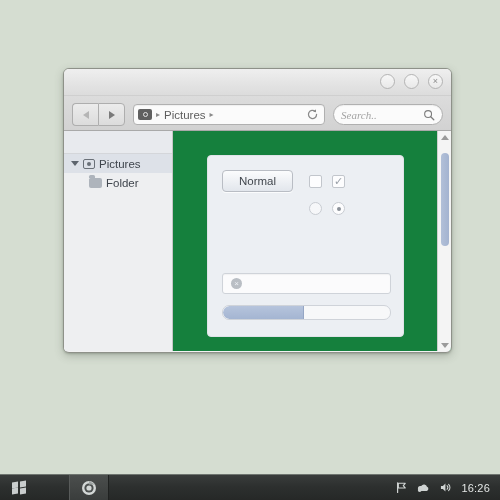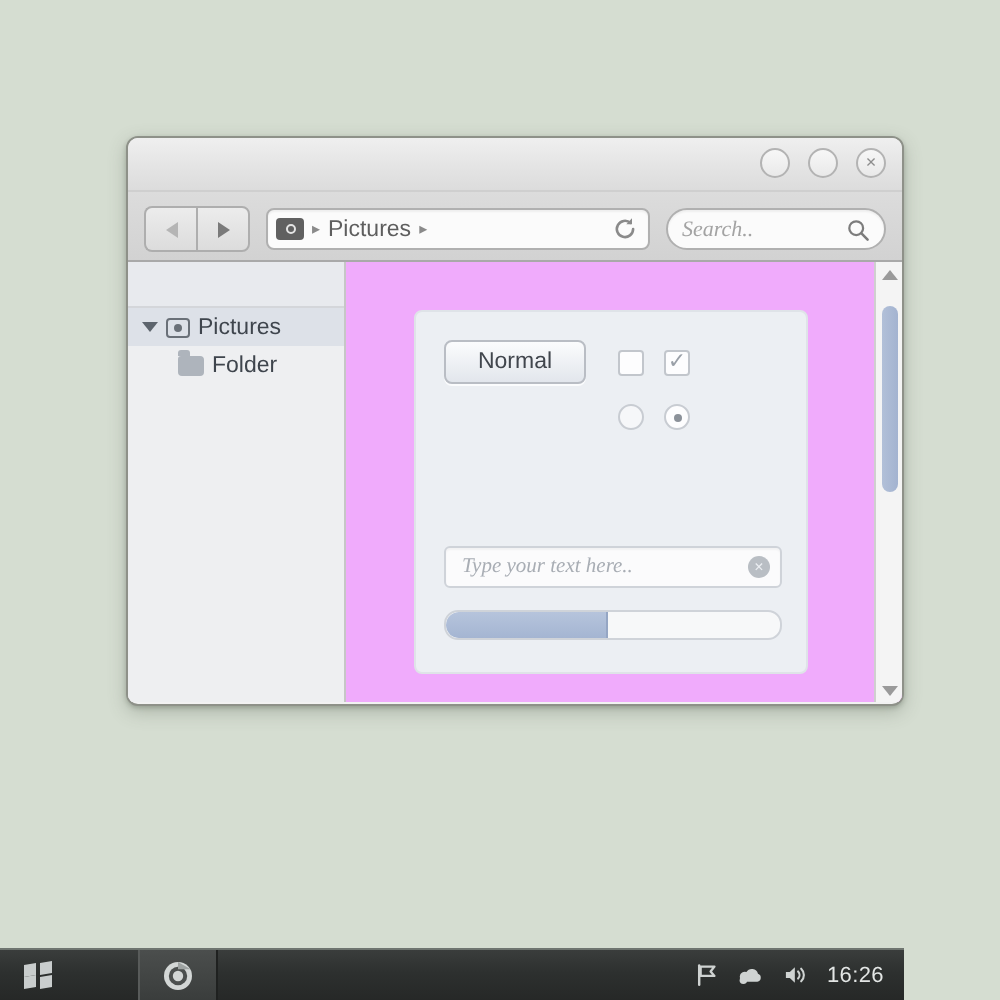--- a/index.html
+++ b/index.html
@@ -116,21 +116,21 @@
   .ico-folder{
     width:13px;height:10px;flex:none;position:relative;
     background:#aeb4bc;border-radius:1.5px 2px 2px 2px;
   }
   .ico-folder:before{
     content:"";position:absolute;left:0;top:-2.5px;width:6px;height:3px;
     background:#aeb4bc;border-radius:1.5px 1.5px 0 0;
   }
   .side-row.child{padding-left:25px;}
 
-  #content{flex:1;background:#f0abfc;position:relative;}
+  #content{flex:1;background:#15803d;position:relative;}
 
   
   #panel{
     position:absolute;left:34px;top:24px;width:197px;height:182px;
     background:#eceff3;border:1px solid #dfe3e8;border-radius:4px;
     box-sizing:border-box;
   }
   .ctlbtn{
     position:absolute;left:14px;width:71px;height:22px;
     border:1px solid #b9bdc4;border-radius:4px;box-sizing:border-box;
@@ -195,21 +195,21 @@
   .sb-up{width:0;height:0;border-left:4px solid transparent;border-right:4px solid transparent;border-bottom:5px solid #9a9a9a;}
   .sb-dn{width:0;height:0;border-left:4px solid transparent;border-right:4px solid transparent;border-top:5px solid #9a9a9a;}
   .sb-track{flex:1;width:100%;position:relative;}
   .sb-thumb{
     position:absolute;left:3px;top:10px;width:8px;height:93px;
     border-radius:4px;background:linear-gradient(to right,#b2c0d8,#a3b3d0);
   }
 
   
   #taskbar{
-    position:absolute;left:0;bottom:0;width:452px;height:25px;
+    position:absolute;left:0;bottom:0;width:500px;height:25px;
     background:linear-gradient(to bottom,#3a3d3c 0%,#2d302f 45%,#262827 100%);
     border-top:1px solid #6f7570;
     display:flex;align-items:center;gap:31px;
   }
   .tb-item{
     width:38px;height:25px;display:flex;align-items:center;justify-content:center;flex:none;
   }
   .tb-item.active{
     background:linear-gradient(to bottom,#4b4e4d,#3a3d3c);
     border-left:1px solid #585b5a;border-right:1px solid #1f2120;
@@ -307,21 +307,20 @@
           <div class="chk c2">
             <span class="tick">✓</span>
           </div>
 
           <div class="rad r1"></div>
           <div class="rad r2">
             <span class="dot"></span>
           </div>
 
           <div class="textfield">
-            <span class="ph">Type your text here..</span>
             <span class="clearbtn">×</span>
           </div>
 
           <div class="progress">
             <div class="fill" id="progressFill" style="width: 48%;"></div>
           </div>
         </div>
 
         <div id="vscroll">
           <div class="sb-arrow">

